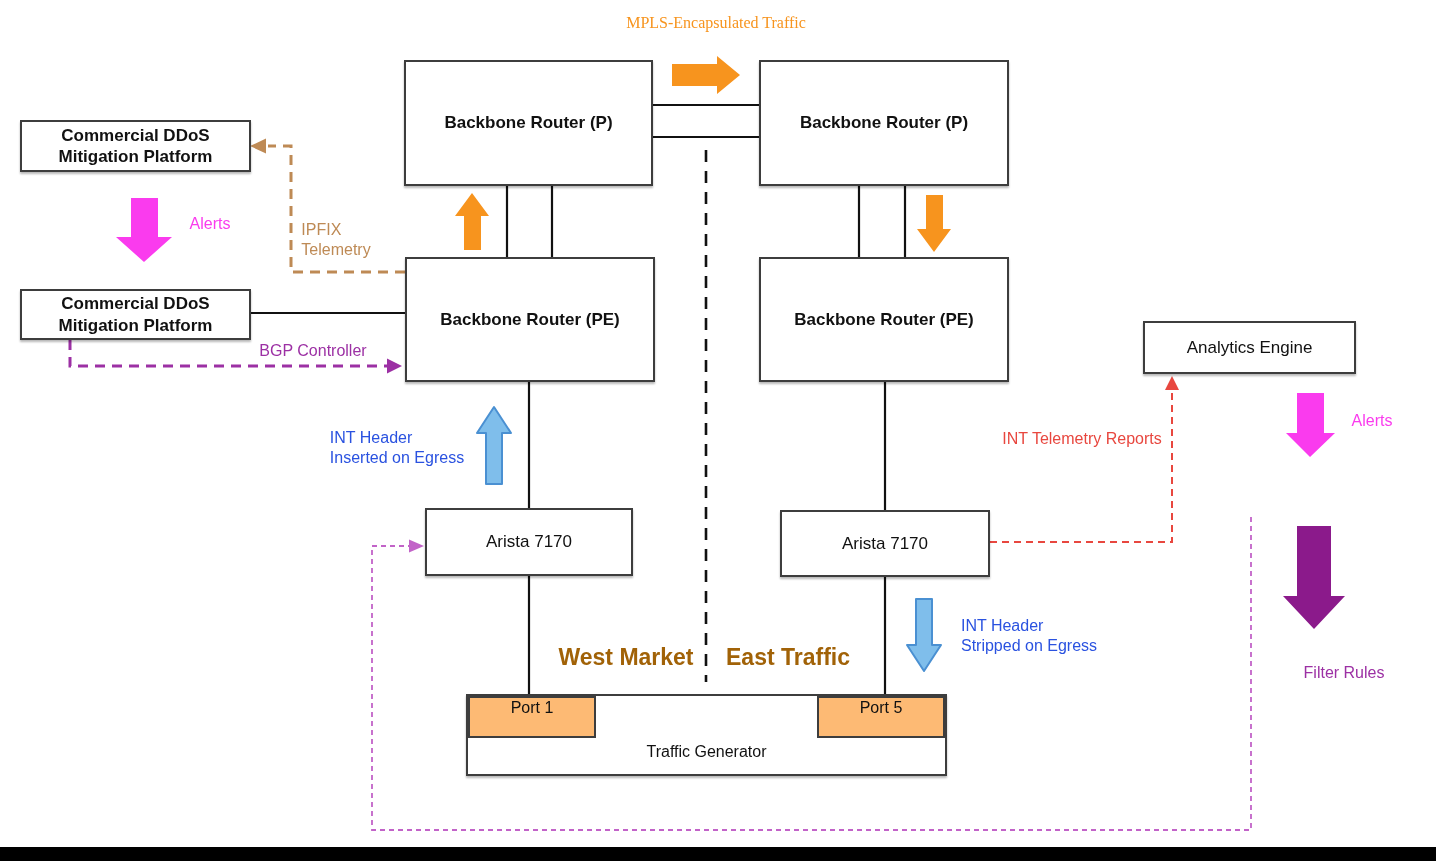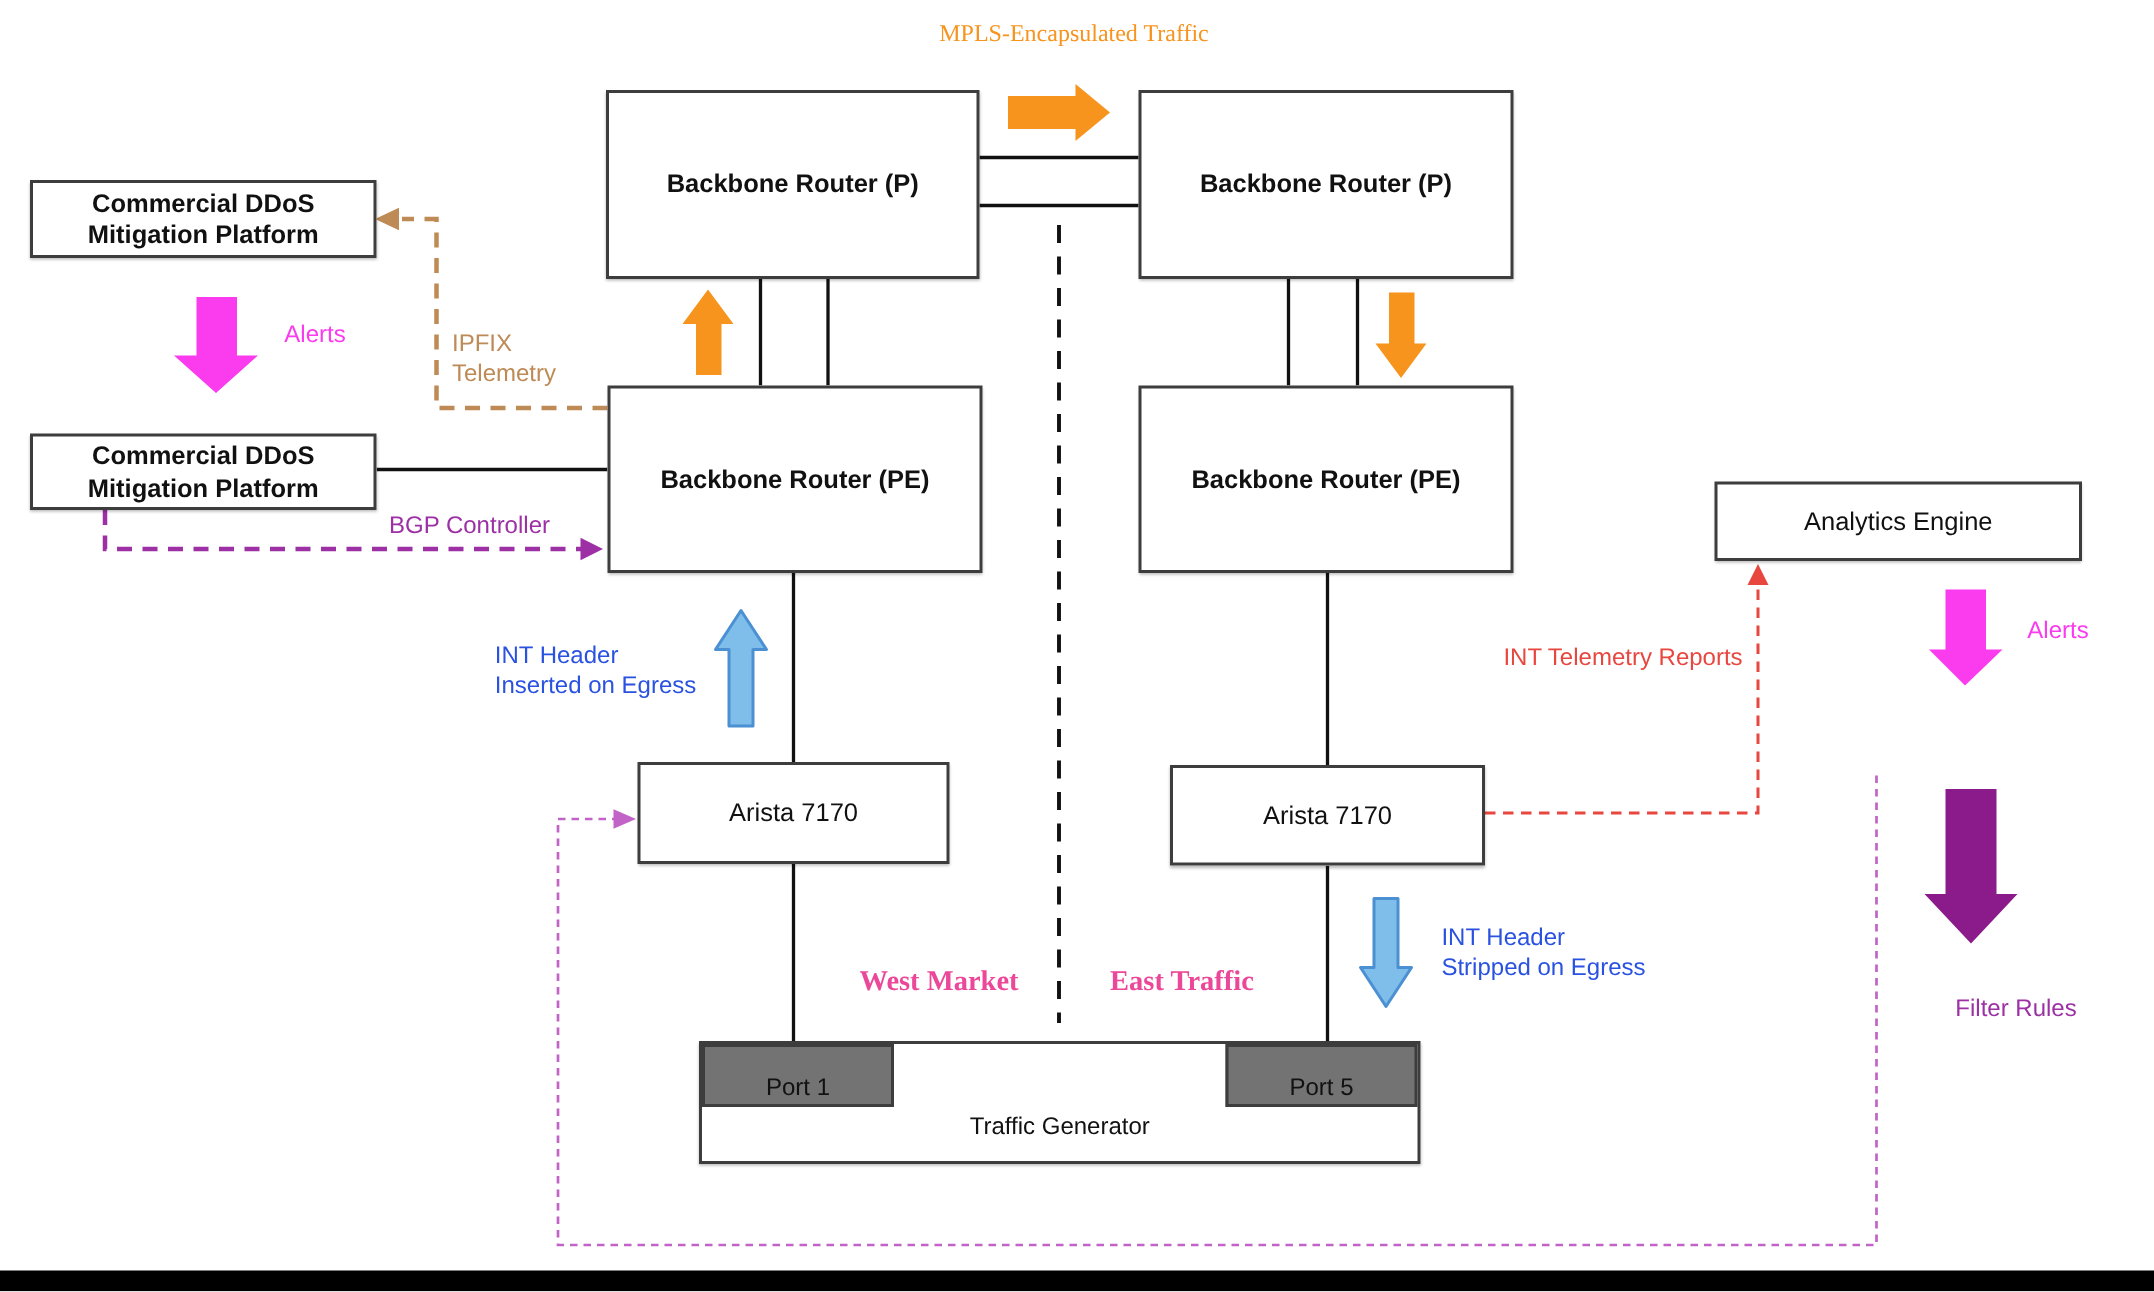--- a/index.html
+++ b/index.html
@@ -30,43 +30,43 @@
        text-align:center;font-size:17px;line-height:1.25;
        box-shadow:0 1.5px 2px rgba(0,0,0,0.28);}
   .box.bold{font-weight:bold;}
   .box .wrap{max-width:175px;}
   .box-p-left   {left:404px;top:60px; width:249px;height:126px;}
   .box-p-right  {left:759px;top:60px; width:250px;height:126px;}
   .box-pe-left  {left:405px;top:257px;width:250px;height:125px;}
   .box-pe-right {left:759px;top:257px;width:250px;height:125px;}
   .box-ddos-top    {left:20px;top:120px;width:231px;height:52px;}
   .box-ddos-bottom {left:20px;top:289px;width:231px;height:51px;}
-  .box-analytics{left:1143px;top:321px;width:245px;height:53px;}
+  .box-analytics{left:1143px;top:321px;width:213px;height:53px;}
   .box-sdn      {left:1206px;top:476px;width:208px;height:41px;}
   .box-arista-left {left:425px;top:508px;width:208px;height:68px;}
   .box-arista-right{left:780px;top:510px;width:210px;height:67px;}
   .box-tg{left:466px;top:694px;width:481px;height:82px;display:block;font-size:16px;}
   .port{position:absolute;top:0;width:128px;height:42px;border:2px solid var(--c-box-border,#3D3D3D);
-        box-sizing:border-box;display:flex;align-items:flex-end;justify-content:center;
-        font-size:16px;background:#737373;}
+        box-sizing:border-box;display:flex;align-items:flex-start;justify-content:center;
+        font-size:16px;background:#fdba74;}
   .port.p1{left:0;}
   .port.p2{right:0;}
   .tg-label{position:absolute;left:0;right:0;bottom:12px;text-align:center;}
 
   
   .lab{position:absolute;font-size:16px;white-space:nowrap;transform:translateX(-50%);}
   .lab.multi{white-space:pre-line;text-align:left;line-height:1.22;}
   .c-orange{color:var(--c-orange,#F7941E);font-family:Liberation Serif, serif;}
   .c-magenta{color:var(--c-magenta,#FA3BEE);}
   .c-tan{color:var(--c-tan,#BE8A55);}
   .c-purple{color:var(--c-purple,#9C30A4);}
   .c-red{color:var(--c-red,#E8473F);}
   .c-blue{color:var(--c-blue-text,#2A52E0);}
-  .market{position:absolute;transform:translateX(-50%);font-weight:bold;font-size:19px;color:#ec4899;
-          white-space:nowrap;font-family:Liberation Serif, serif;}
+  .market{position:absolute;transform:translateX(-50%);font-weight:bold;font-size:23px;color:#a16207;
+          white-space:nowrap;}
   .bottom-bar{position:absolute;left:0;top:847px;width:1436px;height:14px;background:#000;}
 </style>
 </head>
 <body>
 
 <div class="canvas">
 
   <svg class="wires" width="1436" height="861" viewBox="0 0 1436 861">
 
     <line class="s-line" x1="652" y1="105" x2="760" y2="105"></line>

